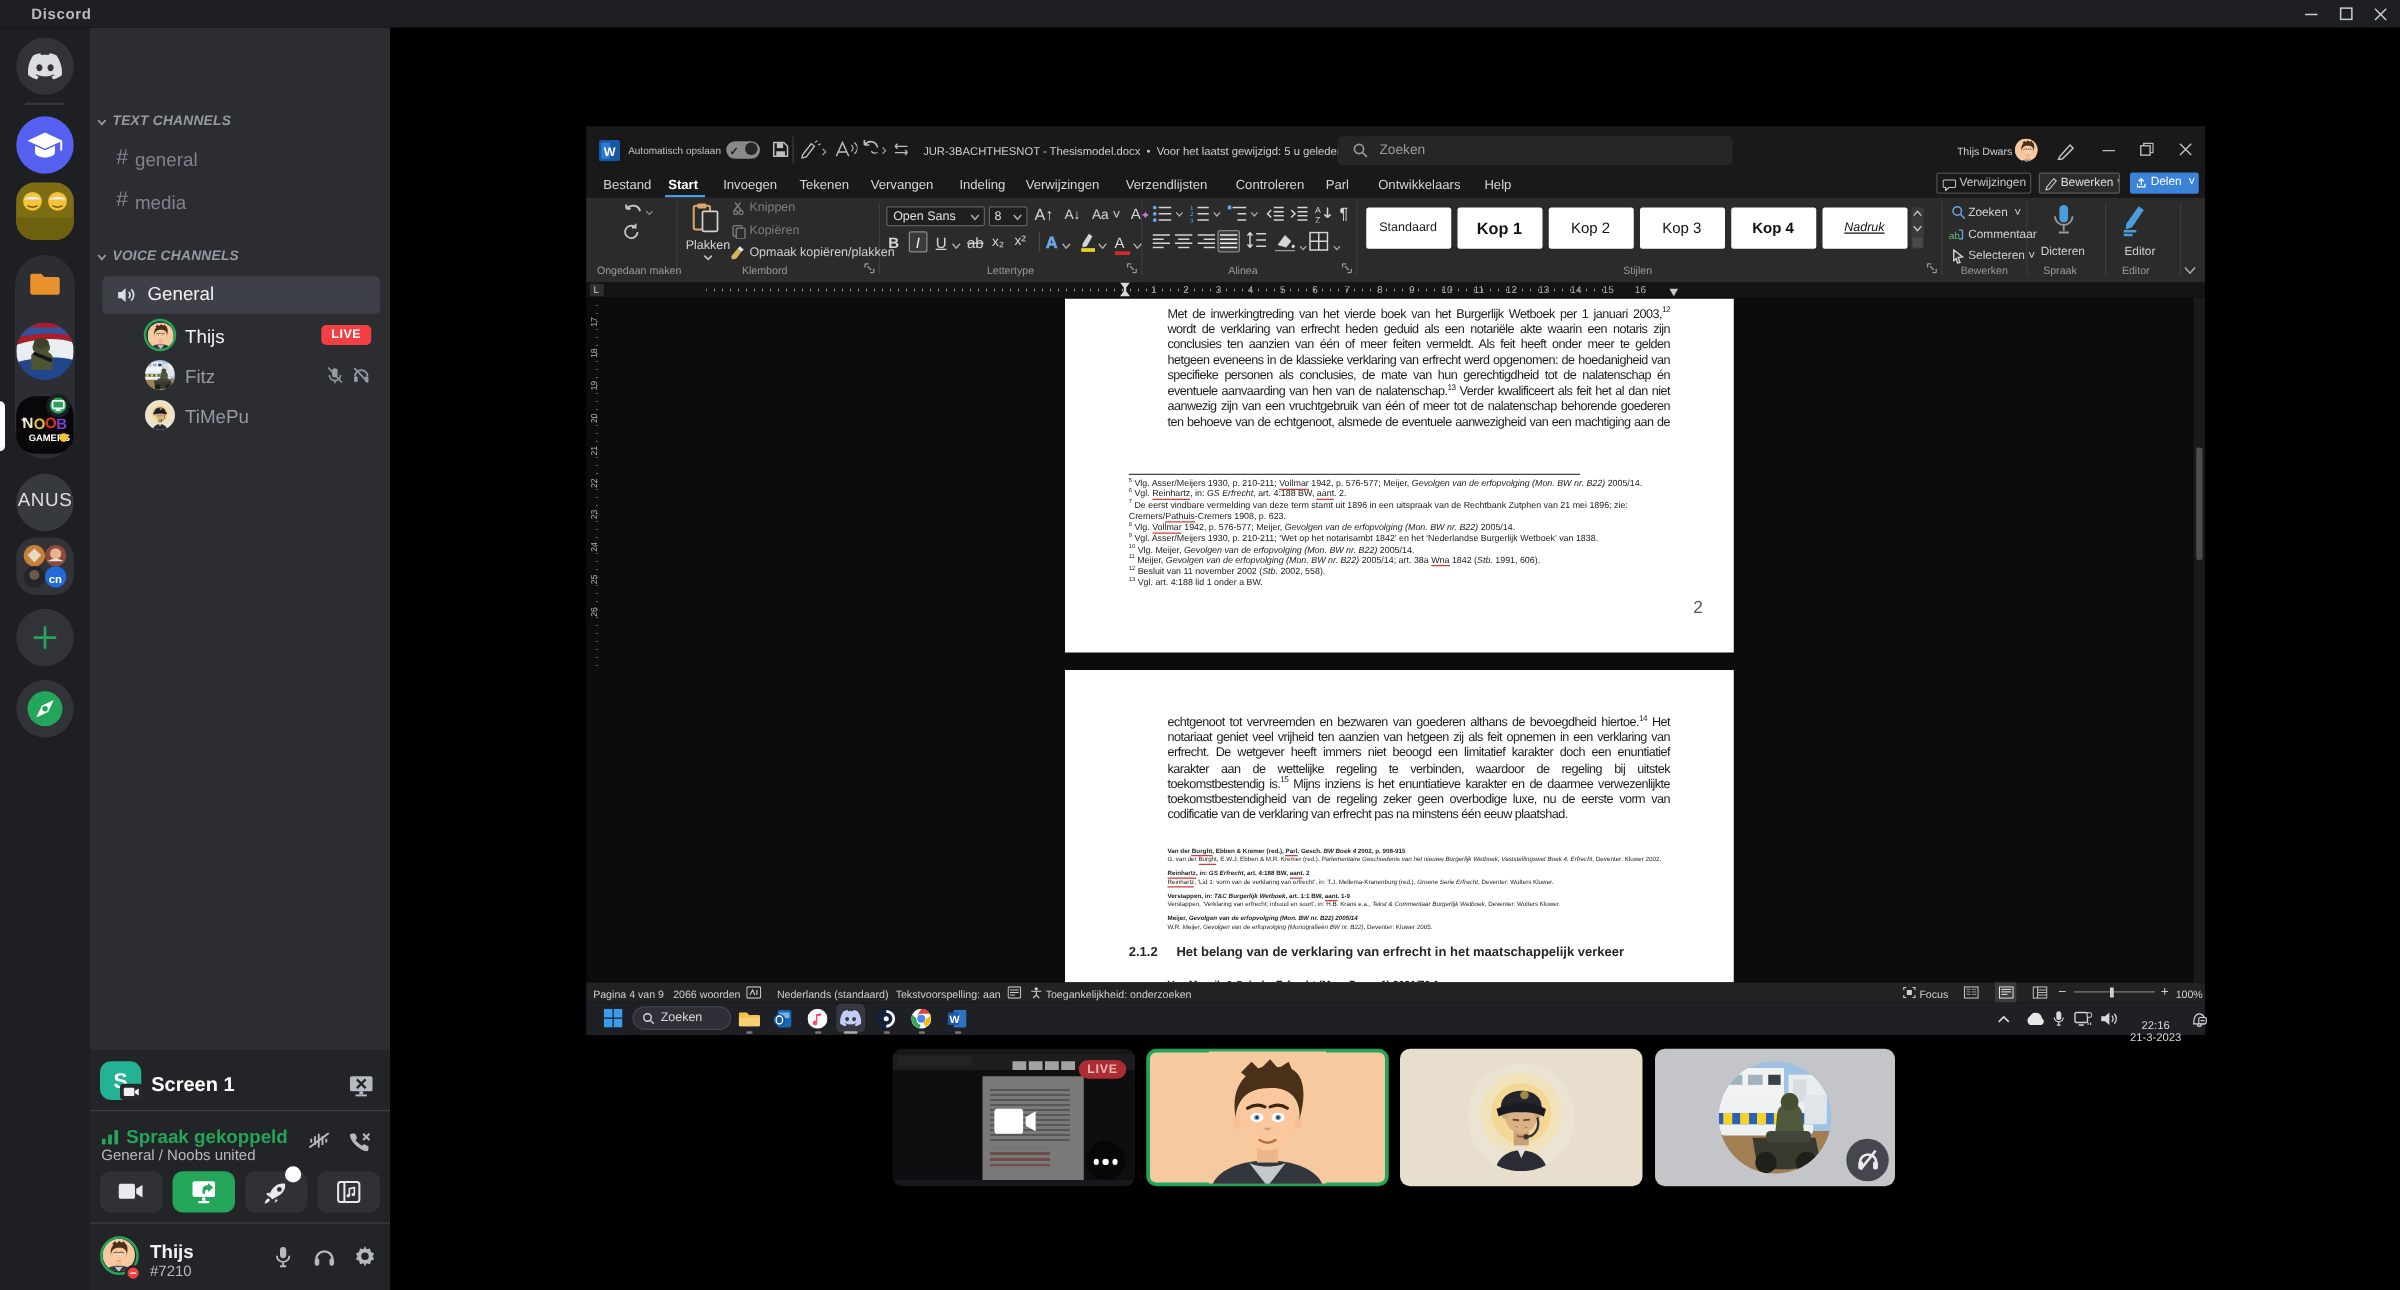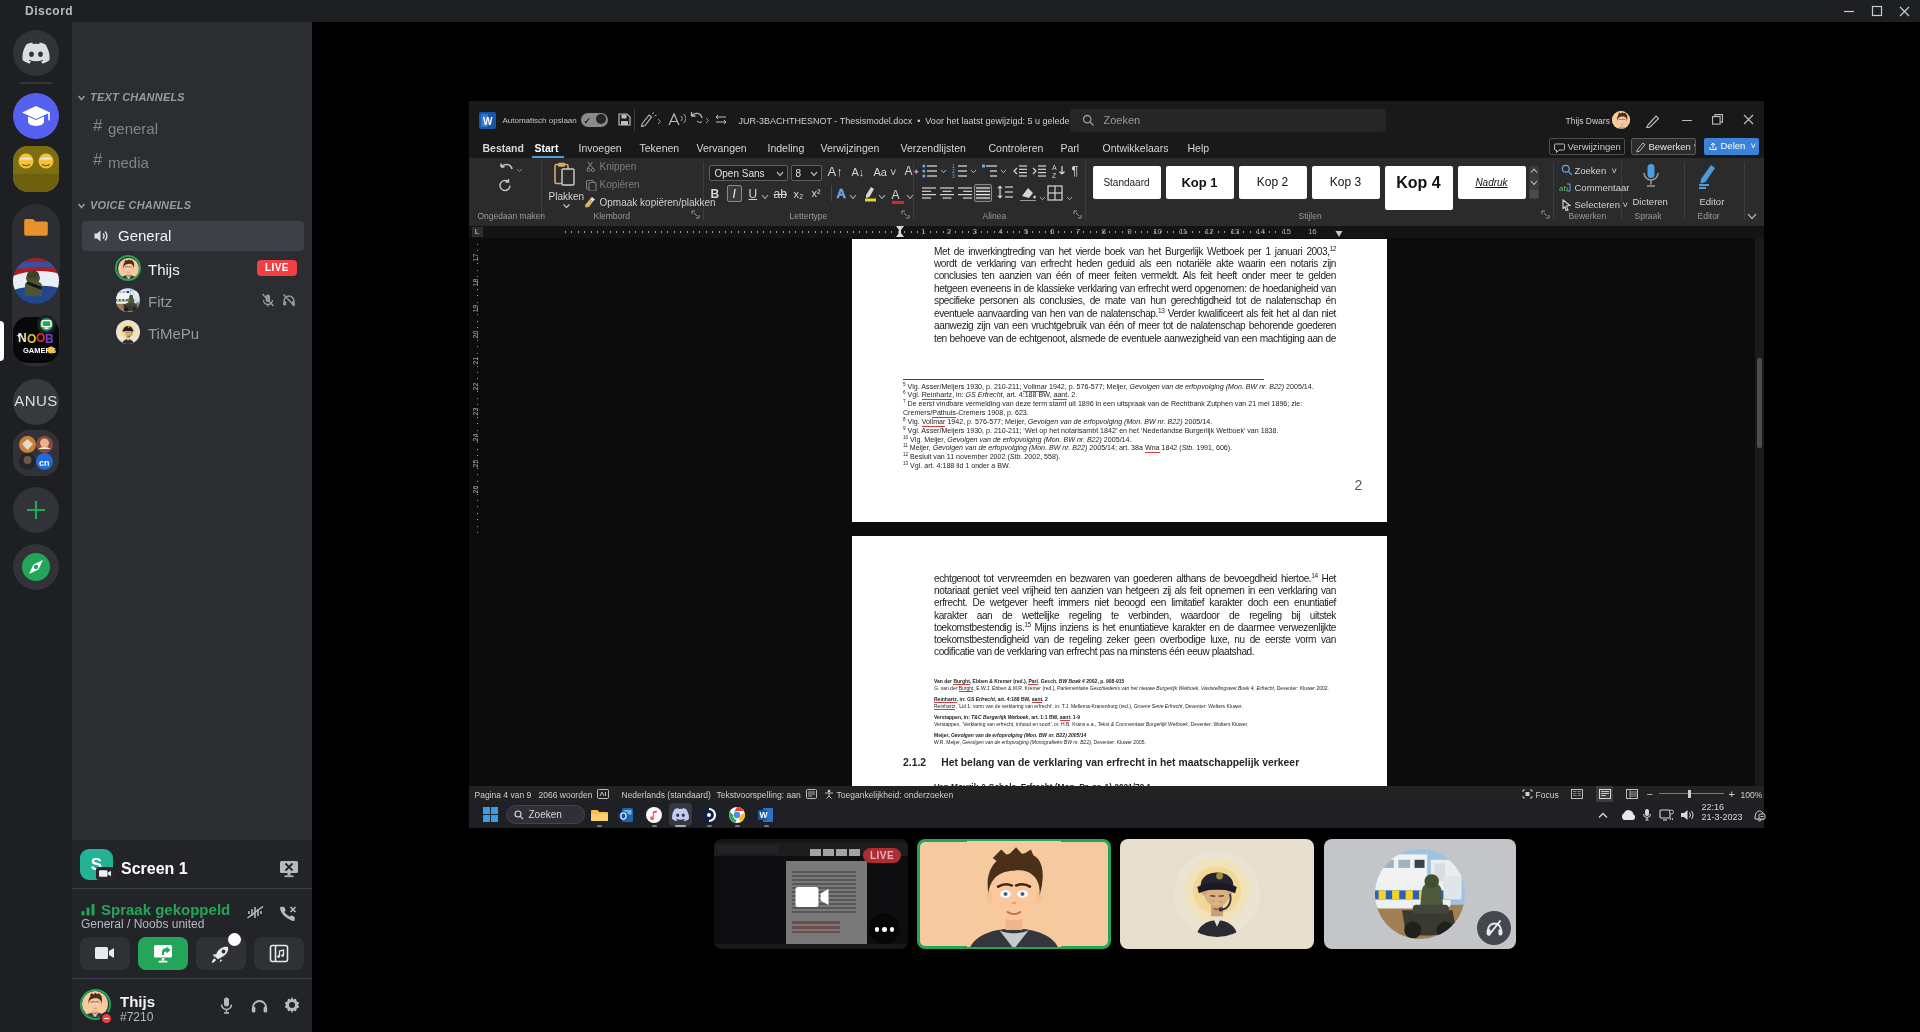--- a/index.html
+++ b/index.html
@@ -423,21 +423,21 @@
       <svg style="position:absolute;left:1243px;top:13px" width="11" height="11" viewBox="0 0 11 11">
           <rect x="0.6" y="2.6" width="7.5" height="7.5" fill="none" stroke="#bdbdbd" stroke-width="1.1"></rect>
           <path d="M3 2.5 V0.6 h7.5 v7.5 h-2" fill="none" stroke="#bdbdbd" stroke-width="1.1"></path>
         </svg>
       <svg style="position:absolute;left:1274px;top:13px" width="11" height="11" viewBox="0 0 11 11">
           <path d="M1 1 L10 10 M10 1 L1 10" stroke="#bdbdbd" stroke-width="1.2"></path>
         </svg>
     </div>
 
     <div style="position:absolute;left:0;top:39px;width:1295px;height:18px;background:#191919;color:#d6d6d6;font-size:10.5px">
-      <span style="position:absolute;left:14px;top:2px;font-weight:bold">Bestand</span>
+      <span style="position:absolute;left:14px;top:2px;font-weight:normal">Bestand</span>
       <span style="position:absolute;left:66px;top:2px;color:#fff;font-weight:bold">Start</span>
       <div style="position:absolute;left:63px;top:16px;width:32px;height:2px;background:#4a9edd"></div>
       <span style="position:absolute;left:110px;top:2px">Invoegen</span>
       <span style="position:absolute;left:171px;top:2px">Tekenen</span>
       <span style="position:absolute;left:228px;top:2px">Vervangen</span>
       <span style="position:absolute;left:299px;top:2px">Indeling</span>
       <span style="position:absolute;left:352px;top:2px">Verwijzingen</span>
       <span style="position:absolute;left:432px;top:2px">Verzendlijsten</span>
       <span style="position:absolute;left:520px;top:2px">Controleren</span>
       <span style="position:absolute;left:592px;top:2px">Parl</span>
@@ -693,21 +693,21 @@
         </svg>
       <div style="position:absolute;left:514px;top:53px;font-size:8.5px;color:#9a9a9a">Alinea</div>
       <svg style="position:absolute;left:604px;top:52px" width="9" height="9" viewBox="0 0 9 9">
           <path d="M1 1 h3 M1 1 v3 M8 8 l-3 0 M8 8 l0 -3 M3 3 l3 3" stroke="#9a9a9a" stroke-width="1"></path>
         </svg>
       
       <div style="position:absolute;left:624px;top:8px;width:68px;height:33px;background:#fff;border-radius:2px;text-align:center;line-height:33px;font-size:10px;color:#1a1a1a">Standaard</div>
       <div style="position:absolute;left:697px;top:8px;width:68px;height:33px;background:#fff;border-radius:2px;text-align:center;line-height:33px;font-size:13px;font-weight:bold;color:#111">Kop 1</div>
       <div style="position:absolute;left:770px;top:8px;width:68px;height:33px;background:#fff;border-radius:2px;text-align:center;line-height:33px;font-size:12px;color:#111">Kop 2</div>
       <div style="position:absolute;left:843px;top:8px;width:68px;height:33px;background:#fff;border-radius:2px;text-align:center;line-height:33px;font-size:12px;color:#111">Kop 3</div>
-      <div style="position:absolute;left:916px;top:8px;width:68px;height:44px;background:#fff;border-radius:2px;text-align:center;line-height:33px;font-size:16px;font-weight:bold;color:#111">Kop 4</div>
+      <div style="position:absolute;left:916px;top:8px;width:68px;height:33px;background:#fff;border-radius:2px;text-align:center;line-height:33px;font-size:12px;font-weight:bold;color:#111">Kop 4</div>
       <div style="position:absolute;left:989px;top:8px;width:68px;height:33px;background:#fff;border-radius:2px;text-align:center;line-height:33px;font-size:10px;font-style:italic;text-decoration:underline;color:#111">Nadruk</div>
       <div style="position:absolute;left:1060px;top:8px;width:10px;height:33px;background:#3a3a3a;border-radius:1px">
         <svg style="margin:2px 0 0 1px" width="8" height="6" viewBox="0 0 8 6">
             <path d="M1 4.5 L4 1 L7 4.5" stroke="#c8c8c8" stroke-width="1.1" fill="none"></path>
           </svg>
         <svg style="margin:6px 0 0 1px" width="8" height="6" viewBox="0 0 8 6">
             <path d="M1 1 L4 4.5 L7 1" stroke="#c8c8c8" stroke-width="1.1" fill="none"></path>
           </svg>
         <div style="position:absolute;left:1px;bottom:1px;width:8px;height:8px;background:#4a4a4a"></div>
       </div>
@@ -975,21 +975,21 @@
       <svg style="position:absolute;left:1190px;top:7px" width="15" height="13" viewBox="0 0 15 13">
           <rect x="1" y="1" width="10" height="8" rx="1" fill="none" stroke="#d8d8d8" stroke-width="1.1"></rect>
           <path d="M4 11 h4" stroke="#d8d8d8" stroke-width="1.1"></path>
           <circle cx="12.5" cy="3" r="2" fill="#1f2026" stroke="#d8d8d8" stroke-width="0.8"></circle>
           <path d="M11.5 9 v2 M13.5 9 v2" stroke="#d8d8d8" stroke-width="0.8"></path>
         </svg>
       <svg style="position:absolute;left:1211px;top:7px" width="15" height="12" viewBox="0 0 15 12">
           <path d="M1 4 h3 l3.5-3 v10 l-3.5-3 H1 Z" fill="#d8d8d8"></path>
           <path d="M9.5 3.5 a4 4 0 0 1 0 5 M11.5 2 a6.5 6.5 0 0 1 0 8" stroke="#d8d8d8" stroke-width="1" fill="none"></path>
         </svg>
-      <div style="position:absolute;left:1233px;top:0;width:46px;height:20px;color:#d8d8d8;font-size:9px;text-align:left;line-height:10px">22:16<br>21-3-2023</div>
+      <div style="position:absolute;left:1233px;top:13px;width:46px;height:20px;color:#d8d8d8;font-size:9px;text-align:center;line-height:10px">22:16<br>21-3-2023</div>
       <svg style="position:absolute;left:1284px;top:7px" width="13" height="13" viewBox="0 0 13 13">
           <path d="M2 10 C2 4 4 2 6.5 2 C9 2 11 4 11 10 Z M5 10.5 a1.5 1.5 0 0 0 3 0" fill="none" stroke="#d8d8d8" stroke-width="1"></path>
           <rect x="6" y="5" width="6" height="5" rx="1" fill="#1f2026" stroke="#d8d8d8" stroke-width="0.9"></rect>
           <path d="M7.5 7.5 h3" stroke="#d8d8d8" stroke-width="0.9"></path>
         </svg>
     </div>
   </div>
   <div id="tiles">
 
     <div class="tile" style="left:402px;width:194px;background:#101013;overflow:hidden">

